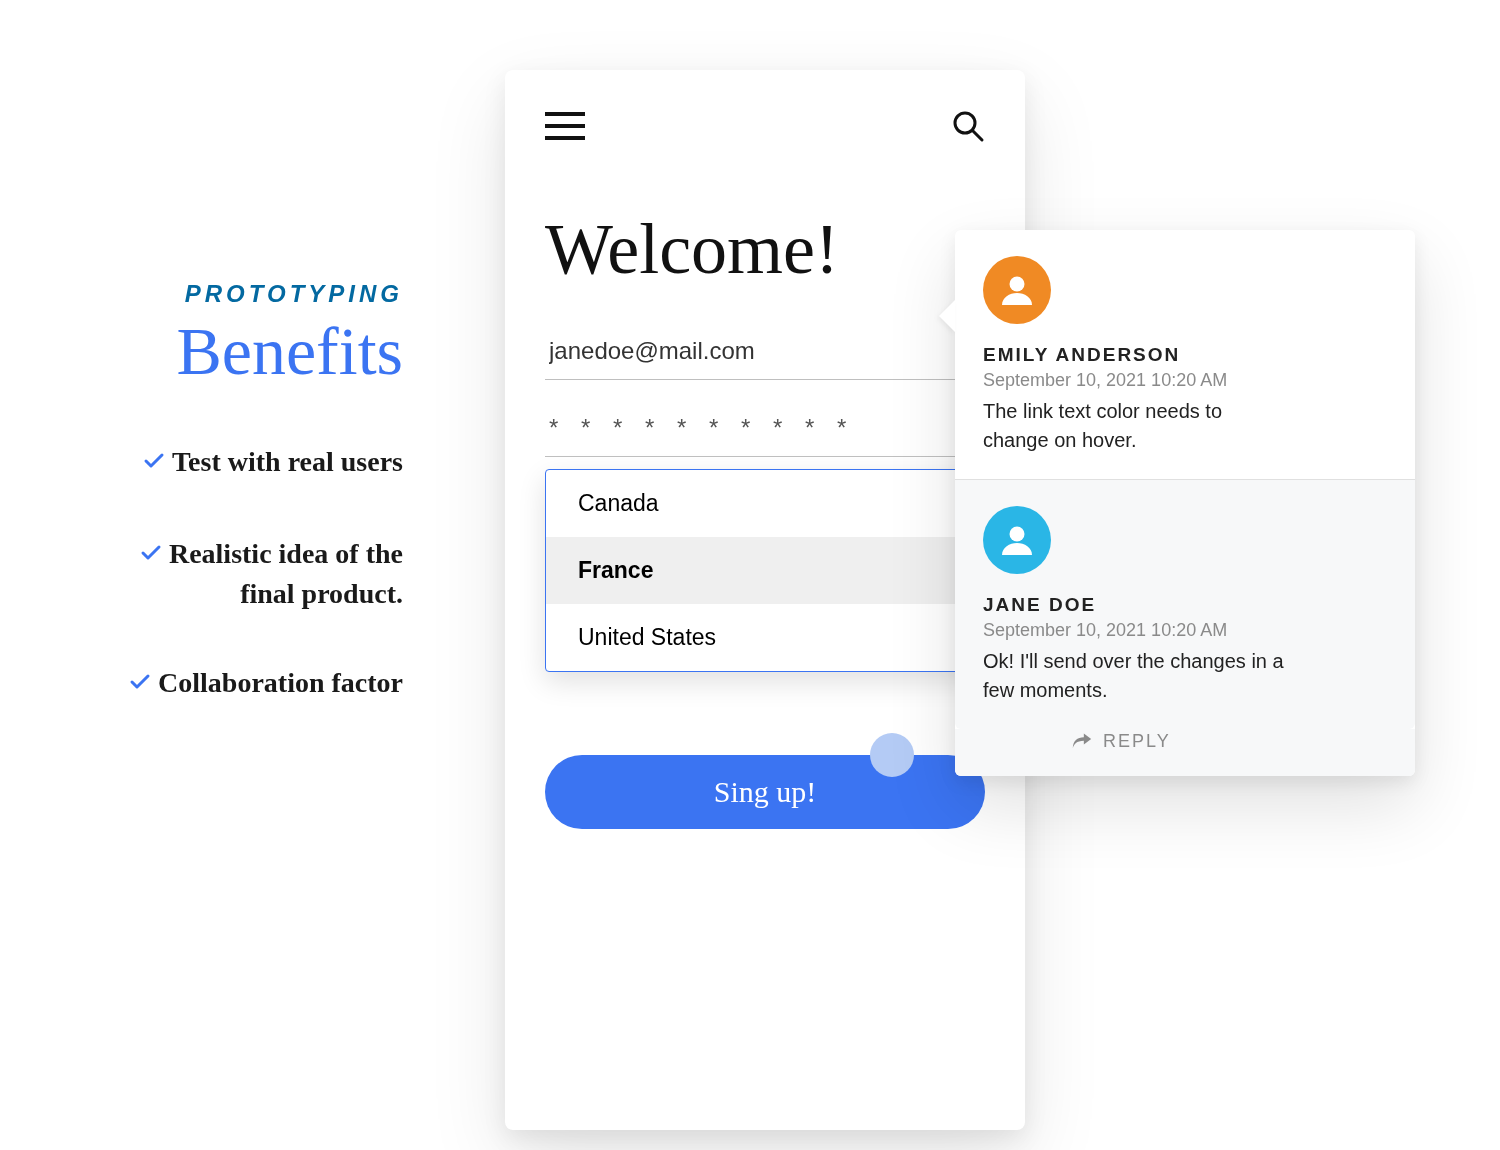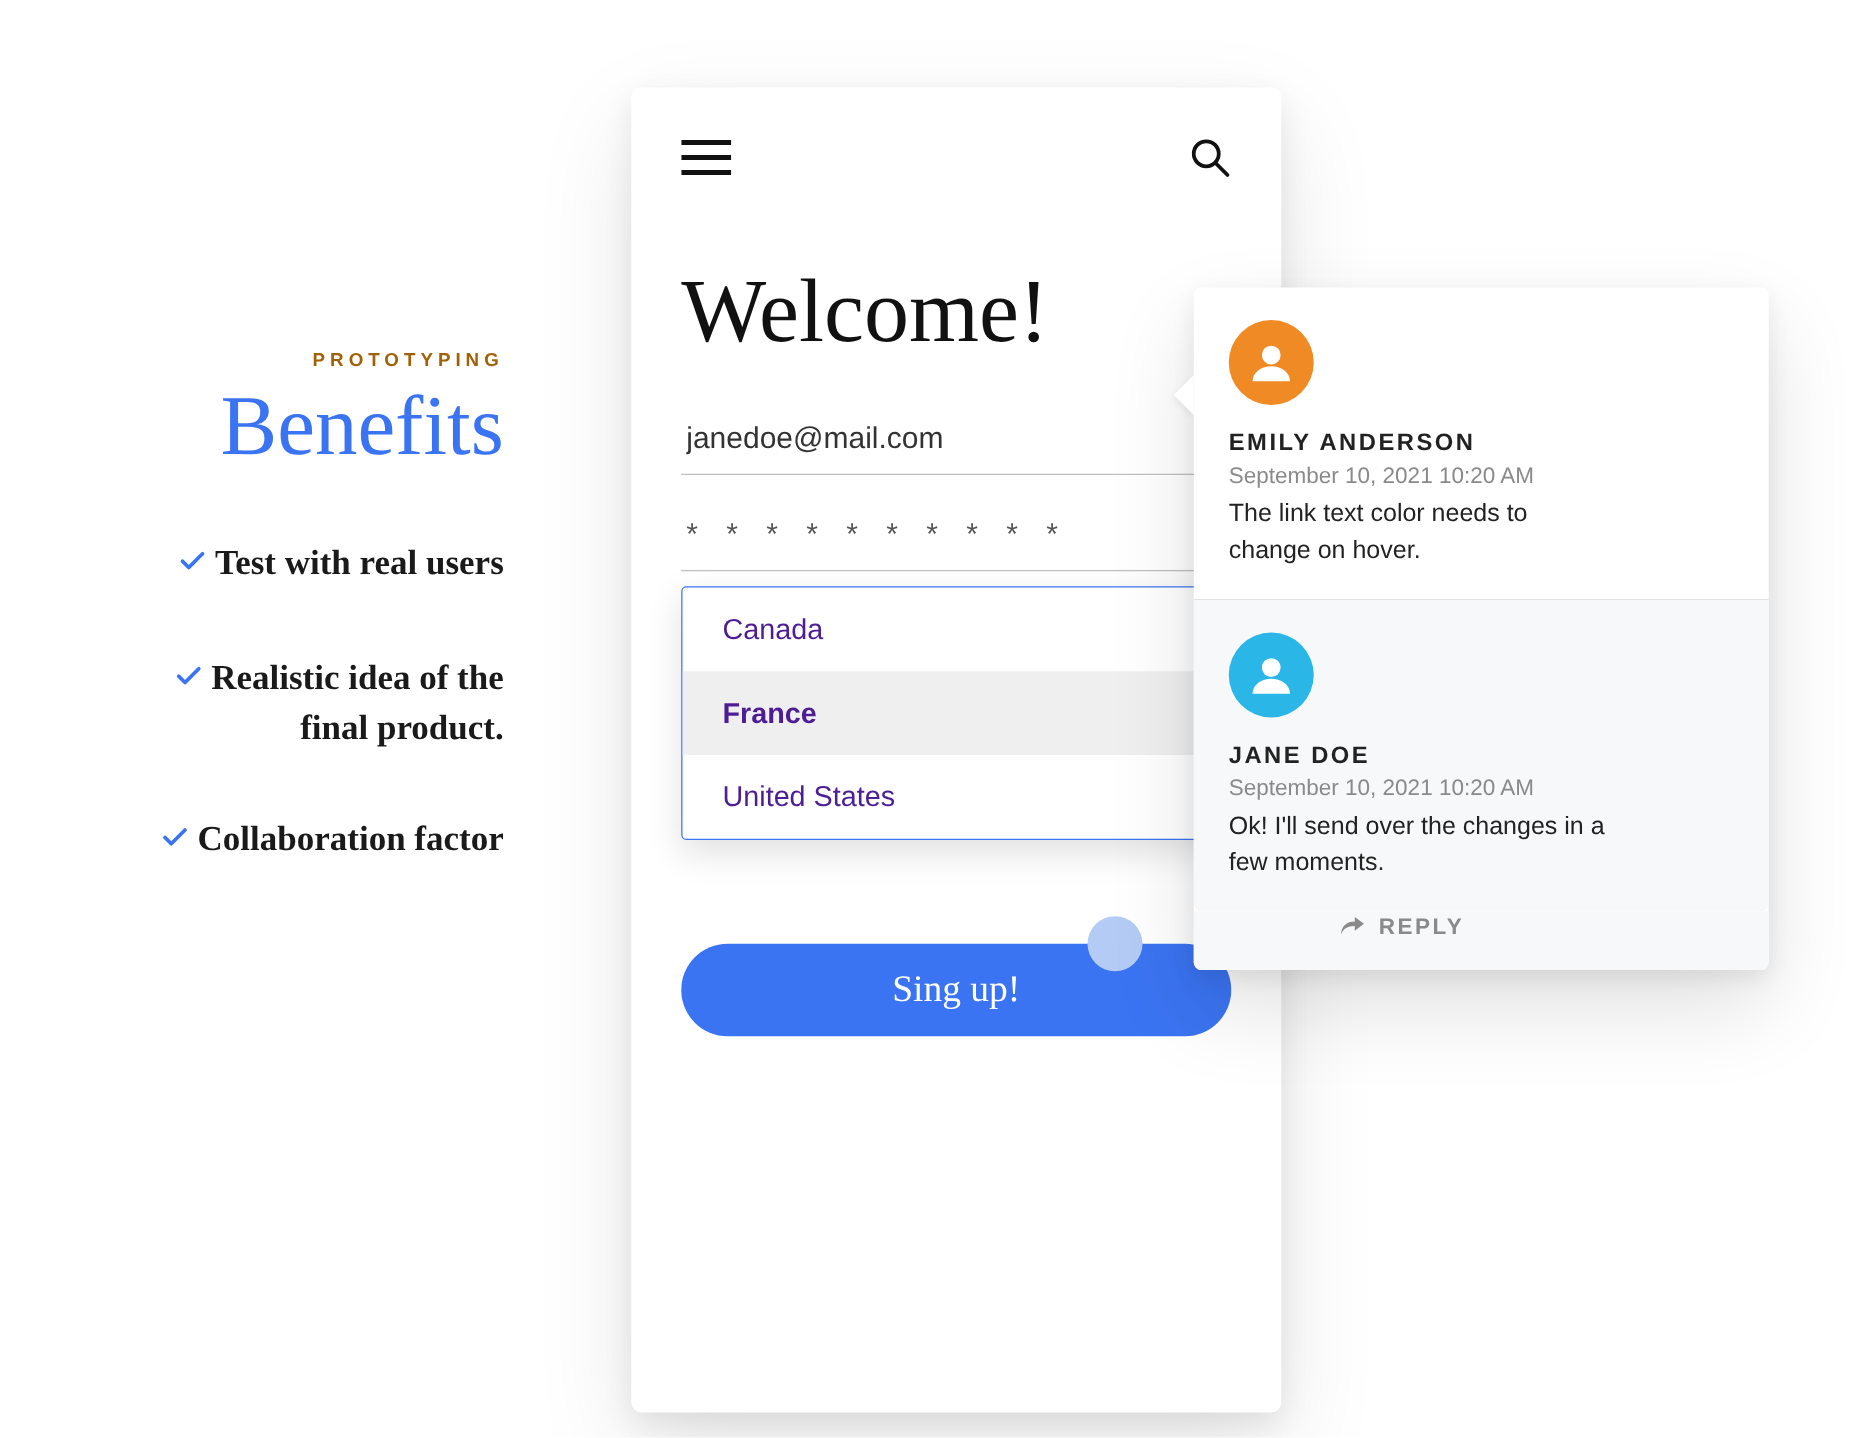--- a/index.html
+++ b/index.html
@@ -14,24 +14,25 @@
 
   
   .left {
     position: absolute;
     left: 78px;
     top: 280px;
     width: 325px;
     text-align: right;
   }
   .eyebrow {
-    color: #a16207;
+    color: #0369a1;
     letter-spacing: 4px;
-    font-size: 15px;
+    font-size: 24px;
     font-weight: 600;
+    font-style: italic;
   }
   .heading {
     color: #3b74f2;
     font-family: Georgia, "Times New Roman", serif;
     font-size: 68px;
     font-weight: 500;
     margin-top: 4px;
   }
   .benefit {
     margin-top: 52px;
@@ -100,21 +101,21 @@
     margin-top: 12px;
     border: 1.5px solid #3b74f2;
     border-radius: 4px;
     box-shadow: 0 10px 28px rgba(0,0,0,0.12);
     background:#fff;
     overflow:hidden;
   }
   .dropdown .opt {
     padding: 20px 32px;
     font-size: 23px;
-    color:#4c1d95;
+    color:#000000;
     cursor:pointer;
   }
   .dropdown .opt.hover { background:#efefef;font-weight:bold; }
   .cursor-dot{
     position:absolute;
     width:44px;height:44px;border-radius:50%;
     background:#b4cbf5;
     left: 870px; top: 733px;
     z-index: 20;
   }
@@ -169,21 +170,21 @@
   .cbody .name{
     font-size:19px; font-weight:700; letter-spacing:2px; color:#222; text-transform:uppercase;
   }
   .cbody .time{ color:#8a8a8a; font-size:18px; margin-top:4px;}
   .cbody .text{ color:#222; font-size:20px; margin-top:6px; line-height:1.45; max-width:310px;}
   .reply{
     display:flex;align-items:center;gap:10px;
     padding: 0 28px 22px 116px;
     background:#f7f8f9;
     color:#8a8a8a;
-    font-size:18px; font-weight:700; letter-spacing:2px;
+    font-size:18px; font-weight:400; letter-spacing:2px;
     border-radius:0 0 6px 6px;
     cursor:pointer;
   }
 </style>
 </head>
 <body>
 
 <div class="left">
   <div class="eyebrow">PROTOTYPING</div>
   <div class="heading">Benefits</div>

